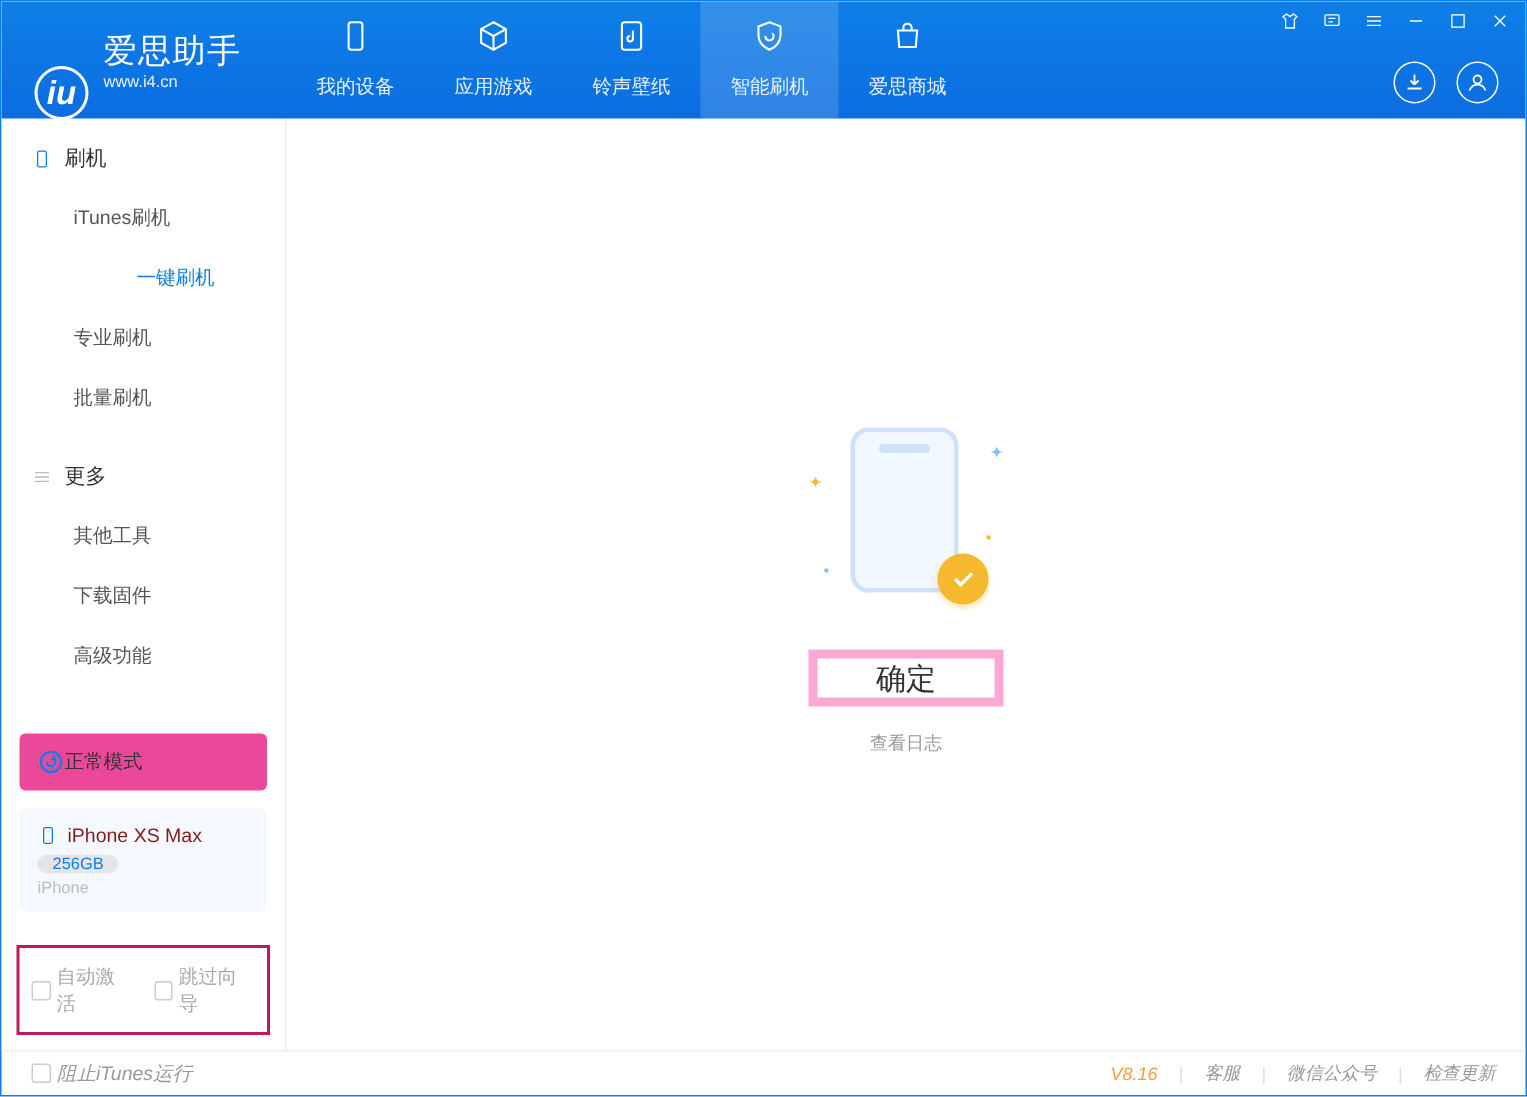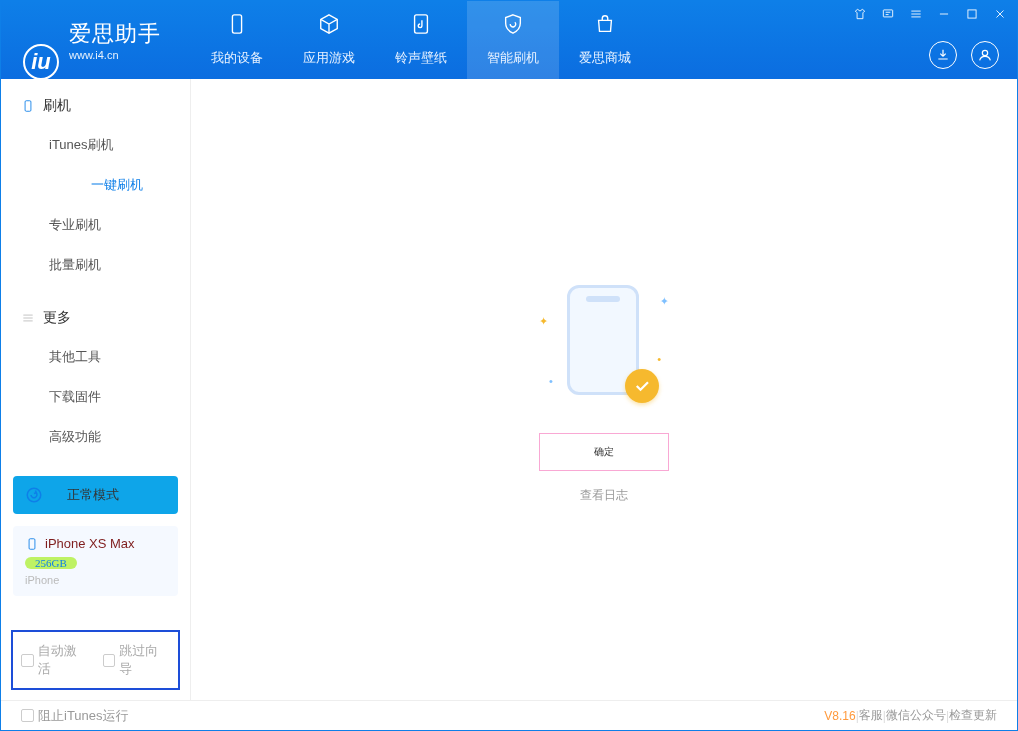--- a/index.html
+++ b/index.html
@@ -35,52 +35,52 @@
 .sidebar { width: 190px; border-right: 1px solid #eee; display: flex; flex-direction: column; background: #fff; }
 .side-section { padding: 18px 0 6px 0; }
 .side-h { display: flex; align-items: center; gap: 8px; padding: 0 20px 10px 20px; color: #333; font-size: 14px; font-weight: 400; }
 .side-h svg { width: 14px; height: 14px; stroke: #0e7fe8; fill: none; stroke-width: 1.5; }
 .side-h.more-h svg { stroke: #bbb; }
 .side-item { padding: 11px 20px 11px 48px; font-size: 13px; color: #555; cursor: pointer; }
 .side-item.active { color: #0e7fe8; margin-left: 42px; }
 
 .side-spacer { flex: 1; }
 
-.panel { margin: 6px 12px; background: #0ea5e9; border-radius: 4px; padding: 10px 12px; display: flex; align-items: center; gap: 24px; font-size: 13px; color: #333; }
+.panel { margin: 6px 12px; background: #ec4899; border-radius: 4px; padding: 10px 12px; display: flex; align-items: center; gap: 0; font-size: 13px; color: #333; }
 .panel svg { width: 18px; height: 18px; }
 .device-card { margin: 6px 12px 10px 12px; background: #f5f9ff; border-radius: 4px; padding: 10px 12px; font-size: 13px; }
 .device-card .dname { color: #7f1d1d; font-weight: 500; display: flex; align-items: center; gap: 6px; }
 .device-card .dname svg { width: 14px; height: 14px; stroke: #0e7fe8; fill: none; stroke-width: 1.5; }
-.device-card .cap { display: inline-block; margin-top: 6px; background: #bef264; color: #0e7fe8; border-radius: 10px; padding: 0 10px; font-size: 11px; font-family: Liberation Serif, serif; }
+.device-card .cap { display: inline-block; margin-top: 6px; background: #e5e5e5; color: #0e7fe8; border-radius: 10px; padding: 0 10px; font-size: 11px; }
 .device-card .dtype { margin-top: 4px; color: #bbb; font-size: 11px; }
 
-.redbox { margin: 24px 10px 10px 10px; border: 2px solid #1d4ed8; padding: 10px 8px; display: flex; gap: 14px; }
+.redbox { margin: 12px 10px 10px 10px; border: 2px solid #be185d; padding: 10px 8px; display: flex; gap: 14px; }
 .chk { display: flex; align-items: center; gap: 4px; font-size: 13px; color: #aaa; }
 .chk-box { width: 13px; height: 13px; border: 1px solid #ccc; border-radius: 2px; background: #fff; }
 
 
 .main { flex: 1; display: flex; flex-direction: column; align-items: center; justify-content: center; }
 .success-ill { width: 130px; height: 130px; position: relative; margin-bottom: 28px; }
 .phone { position: absolute; left: 28px; top: 10px; width: 72px; height: 110px; border: 3px solid #cfe1f9; border-radius: 12px; background: #f2f8ff; }
 .phone::before { content: ""; position: absolute; top: 8px; left: 50%; transform: translateX(-50%); width: 34px; height: 6px; background: #cfe1f9; border-radius: 3px; }
 .badge { position: absolute; right: 10px; bottom: 2px; width: 34px; height: 34px; background: #f6b92e; border-radius: 50%; display: flex; align-items: center; justify-content: center; box-shadow: 0 2px 4px rgba(246,185,46,.4); }
 .badge svg { width: 18px; height: 18px; stroke: #fff; fill: none; stroke-width: 3; }
 .sparkle { position: absolute; color: #f6b92e; font-size: 11px; }
 .sp1 { left: 0; top: 40px; } .sp2 { right: 0; top: 20px; color: #7fc0ff; }
 .sp3 { left: 10px; bottom: 18px; color: #7fc0ff; } .sp4 { right: 8px; bottom: 40px; }
 
 .msg { font-size: 17px; color: #333; margin-bottom: 28px; }
-.ok-btn { width: 130px; height: 38px; border: 1px solid #f9a8d4; background: #fff; font-size: 10px; color: #333; cursor: pointer; margin-bottom: 16px; }
+.ok-btn { width: 130px; height: 38px; border: 6px solid #f9a8d4; background: #fff; font-size: 20px; color: #333; cursor: pointer; margin-bottom: 16px; }
 .loglink { font-size: 12px; color: #999; cursor: pointer; }
 
 
-.footer { height: 30px; border-top: 1px solid #eee; display: flex; align-items: center; padding: 0 20px; font-size: 12px; color: #999; }
+.footer { height: 30px; border-top: 1px solid #eee; display: flex; align-items: center; padding: 0 20px; font-size: 12px; color: #999; font-style: italic; }
 .footer .chk { color: #999; }
 .footer-spacer { flex: 1; }
-.footer-right { display: flex; align-items: center; }
+.footer-right { display: flex; align-items: center; gap: 14px; }
 .footer-right .sep { color: #ddd; }
 .footer-right span { cursor: pointer; }
 .ver { color: #ff9a3d; }
 </style>
 </head>
 <body>
 
 <div class="header">
   <div class="logo-area">
     <div class="logo-icon">iu</div>

